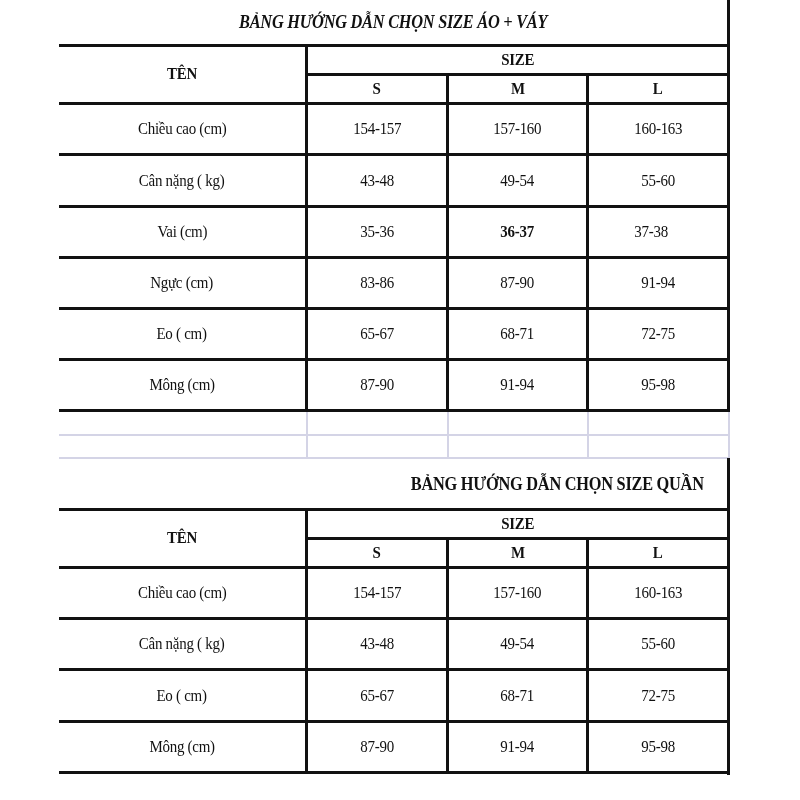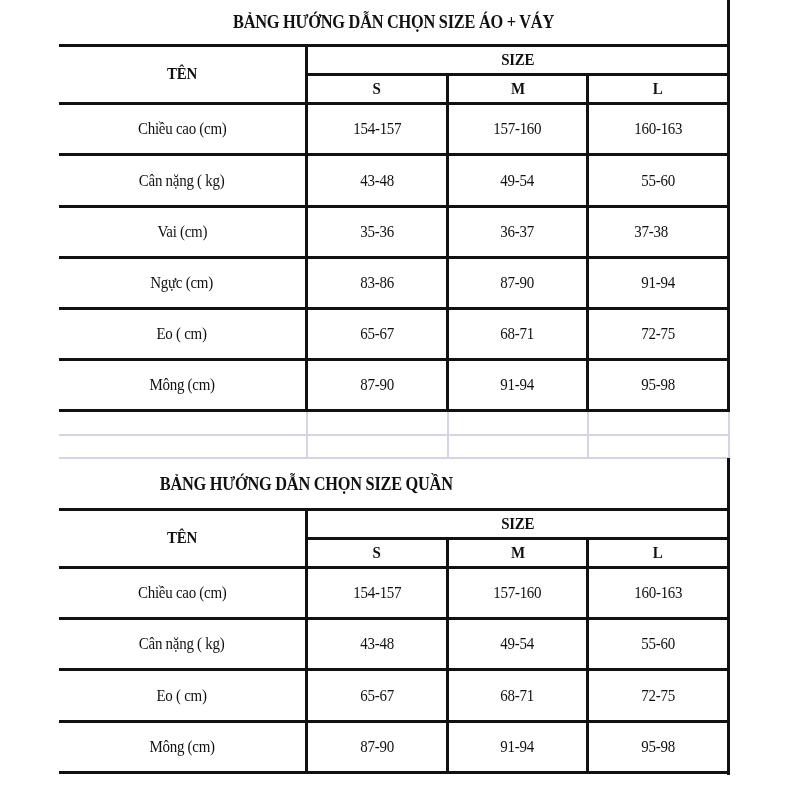--- a/index.html
+++ b/index.html
@@ -31,21 +31,21 @@
     .cell span { display: inline-block; transform: scaleX(0.88); white-space: nowrap; }
     .bold { font-weight: bold; }
     .title { font-size: 19px; font-weight: bold; }
     .title span { transform: scaleX(0.86); }
   </style>
 </head>
 <body>
 
 <div>
 
-  <div class="cell title" style="left:59px; top:0px; width:669px; height:44px;">
+  <div class="cell title" style="left:59px; top:0px; width:669px; height:44px;font-style:italic;">
     <span>BẢNG HƯỚNG DẪN CHỌN SIZE ÁO + VÁY</span>
   </div>
 
   <div class="vline" style="left:727px; top:0px; height:412px;"></div>
 
   <div class="hline" style="left:59px; top:44px; width:671px;"></div>
   <div class="hline" style="left:305px; top:73px; width:425px;"></div>
   <div class="hline" style="left:59px; top:102px; width:671px;"></div>
   <div class="hline" style="left:59px; top:153px; width:671px;"></div>
   <div class="hline" style="left:59px; top:205px; width:671px;"></div>
@@ -102,21 +102,21 @@
         <span>55-60</span>
       </div>
   </div>
   <div>
     <div class="cell" style="left:59px; top:208px; width:246px; height:48px;">
         <span>Vai (cm)</span>
       </div>
     <div class="cell" style="left:308px; top:208px; width:138px; height:48px;border-radius:6px;">
         <span>35-36</span>
       </div>
-    <div class="cell" style="left:449px; top:208px; width:137px; height:48px;">
+    <div class="cell" style="left:449px; top:208px; width:137px; height:48px;font-weight:bold;">
         <span>36-37</span>
       </div>
     <div class="cell" style="left:589px; top:208px; width:124px; height:48px;">
         <span>37-38</span>
       </div>
   </div>
   <div>
     <div class="cell" style="left:59px; top:259px; width:246px; height:48px;">
         <span>Ngực (cm)</span>
       </div>
@@ -163,21 +163,21 @@
 <div>
   <div class="gline-h" style="left:59px; top:434px; width:670px;"></div>
   <div class="gline-h" style="left:59px; top:457px; width:670px;"></div>
   <div class="gline-v" style="left:306px; top:412px; height:46px;"></div>
   <div class="gline-v" style="left:447px; top:412px; height:46px;"></div>
   <div class="gline-v" style="left:587px; top:412px; height:46px;"></div>
   <div class="gline-v" style="left:728px; top:412px; height:46px;"></div>
 </div>
 
 <div>
-  <div class="cell title" style="left:59px; top:459px; width:669px; height:50px;">
+  <div class="cell title" style="left:59px; top:459px; width:669px; height:50px;justify-content:flex-end;">
     <span style="margin-left:-175px;">BẢNG HƯỚNG DẪN CHỌN SIZE QUẦN</span>
   </div>
 
   <div class="vline" style="left:727px; top:458px; height:317px;"></div>
 
   <div class="hline" style="left:59px; top:508px; width:671px;"></div>
   <div class="hline" style="left:305px; top:537px; width:425px;"></div>
   <div class="hline" style="left:59px; top:566px; width:671px;"></div>
   <div class="hline" style="left:59px; top:617px; width:671px;"></div>
   <div class="hline" style="left:59px; top:668px; width:671px;"></div>

